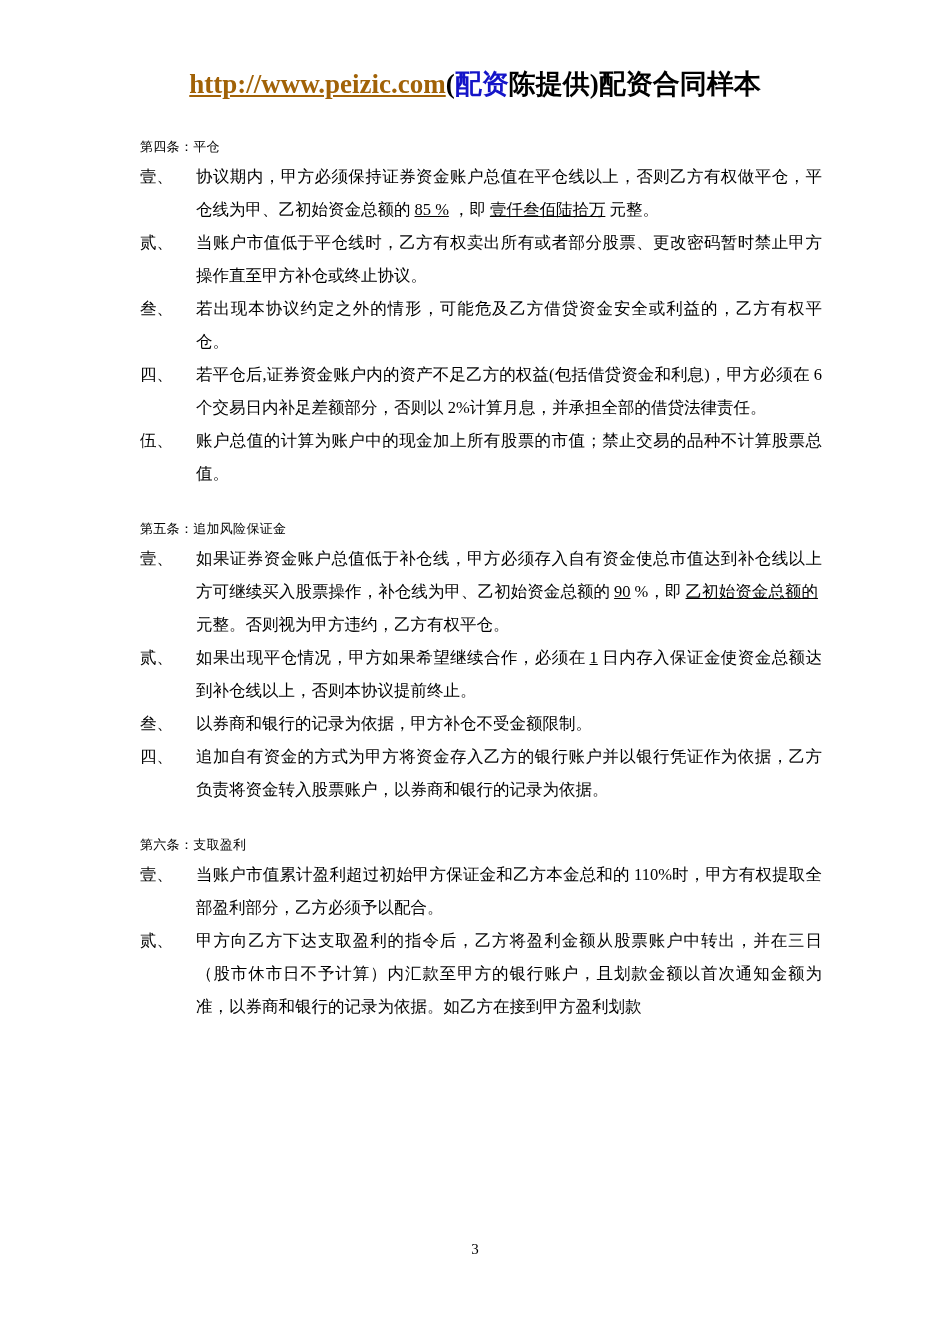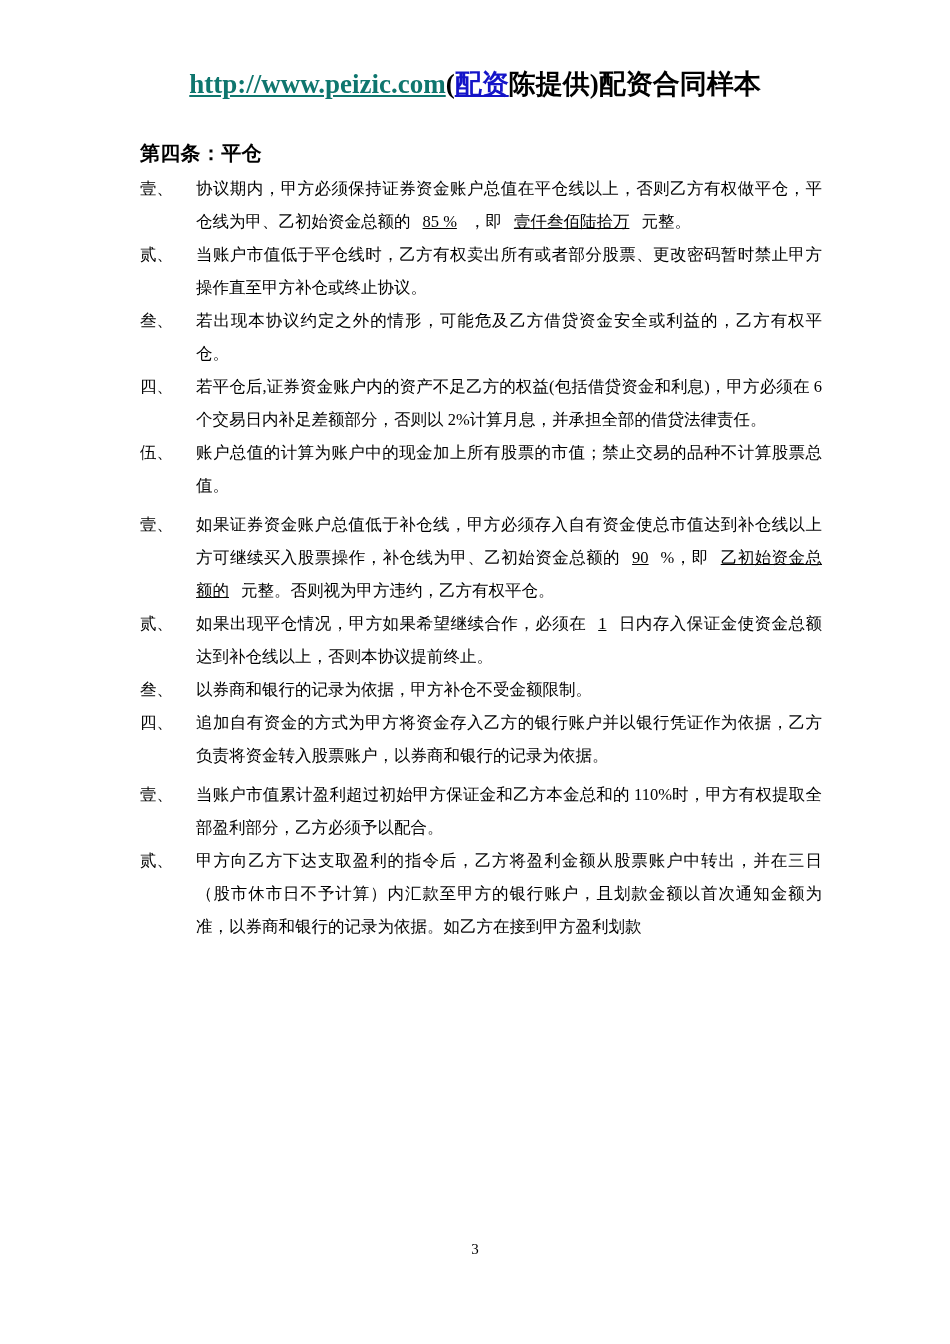--- a/index.html
+++ b/index.html
@@ -31,28 +31,27 @@
   }
   .doc-header .link {
     color: #1414c8;
     text-decoration: underline;
   }
   .doc-header .paren {
     color: #000000;
   }
   .doc-header .link-inner {
     color: #1414c8;
-    text-decoration: underline;
   }
   .section {
     margin-bottom: 6px;
   }
   .section-title {
-    font-size: 20px;
-    font-weight: bold;
+    font-size: 13px;
+    font-weight: normal;
     line-height: 1.7;
     margin-left: 12px;
     margin-top: 28px;
     margin-bottom: 2px;
     letter-spacing: 0.3px;
   }
   .clause {
     display: flex;
     align-items: flex-start;
     font-size: 16.5px;
@@ -65,38 +64,38 @@
     flex: 0 0 56px;
     white-space: nowrap;
   }
   .clause-body {
     flex: 1 1 auto;
     text-align: justify;
     text-justify: inter-ideograph;
   }
   .blank {
     text-decoration: underline;
-    padding: 0 12px;
+    padding: 0 4px;
   }
   .page-number {
     position: absolute;
     bottom: 86px;
     left: 0;
     width: 950px;
     text-align: center;
     font-size: 15px;
   }
 </style>
 </head>
 <body>
 
 <div class="page">
 
   <div class="doc-header">
-    <span class="link" style="color: #0f766e;">http://www.peizic.com</span><span class="paren">(</span><span class="link-inner" style="color: rgb(20, 20, 200);">配资</span><span class="paren">陈提供)</span><span class="paren">配资合同样本</span>
+    <span class="link" style="color: #a16207;">http://www.peizic.com</span><span class="paren">(</span><span class="link-inner" style="color: rgb(20, 20, 200);">配资</span><span class="paren">陈提供)</span><span class="paren">配资合同样本</span>
   </div>
 
   <div id="sections-container">
       <div class="section">
         <div class="section-title">第四条：平仓</div>
         <div class="clause">
           <div class="clause-num">壹、</div>
           <div class="clause-body"><span>协议期内，甲方必须保持证券资金账户总值在平仓线以上，否则乙方有权做平仓，平仓线为甲、乙初始资金总额的</span><span class="blank">85 %</span><span>，即</span><span class="blank">壹仟叁佰陆拾万</span><span>元整。</span></div>
         </div>
         <div class="clause">
@@ -110,38 +109,40 @@
         <div class="clause">
           <div class="clause-num">四、</div>
           <div class="clause-body"><span>若平仓后,证券资金账户内的资产不足乙方的权益(包括借贷资金和利息)，甲方必须在 6 个交易日内补足差额部分，否则以 2%计算月息，并承担全部的借贷法律责任。</span></div>
         </div>
         <div class="clause">
           <div class="clause-num">伍、</div>
           <div class="clause-body"><span>账户总值的计算为账户中的现金加上所有股票的市值；禁止交易的品种不计算股票总值。</span></div>
         </div>
       </div>
       <div class="section">
+        <div class="section-title">第五条：追加风险保证金</div>
         <div class="clause">
           <div class="clause-num">壹、</div>
           <div class="clause-body"><span>如果证券资金账户总值低于补仓线，甲方必须存入自有资金使总市值达到补仓线以上方可继续买入股票操作，补仓线为甲、乙初始资金总额的</span><span class="blank">90</span><span>%，即</span><span class="blank">乙初始资金总额的</span><span>元整。否则视为甲方违约，乙方有权平仓。</span></div>
         </div>
         <div class="clause">
           <div class="clause-num">贰、</div>
           <div class="clause-body"><span>如果出现平仓情况，甲方如果希望继续合作，必须在</span><span class="blank">1</span><span>日内存入保证金使资金总额达到补仓线以上，否则本协议提前终止。</span></div>
         </div>
         <div class="clause">
           <div class="clause-num">叁、</div>
           <div class="clause-body"><span>以券商和银行的记录为依据，甲方补仓不受金额限制。</span></div>
         </div>
         <div class="clause">
           <div class="clause-num">四、</div>
           <div class="clause-body"><span>追加自有资金的方式为甲方将资金存入乙方的银行账户并以银行凭证作为依据，乙方负责将资金转入股票账户，以券商和银行的记录为依据。</span></div>
         </div>
       </div>
       <div class="section">
+        <div class="section-title">第六条：支取盈利</div>
         <div class="clause">
           <div class="clause-num">壹、</div>
           <div class="clause-body"><span>当账户市值累计盈利超过初始甲方保证金和乙方本金总和的 110%时，甲方有权提取全部盈利部分，乙方必须予以配合。</span></div>
         </div>
         <div class="clause">
           <div class="clause-num">贰、</div>
           <div class="clause-body"><span>甲方向乙方下达支取盈利的指令后，乙方将盈利金额从股票账户中转出，并在三日（股市休市日不予计算）内汇款至甲方的银行账户，且划款金额以首次通知金额为准，以券商和银行的记录为依据。如乙方在接到甲方盈利划款</span></div>
         </div>
       </div>
     </div>

